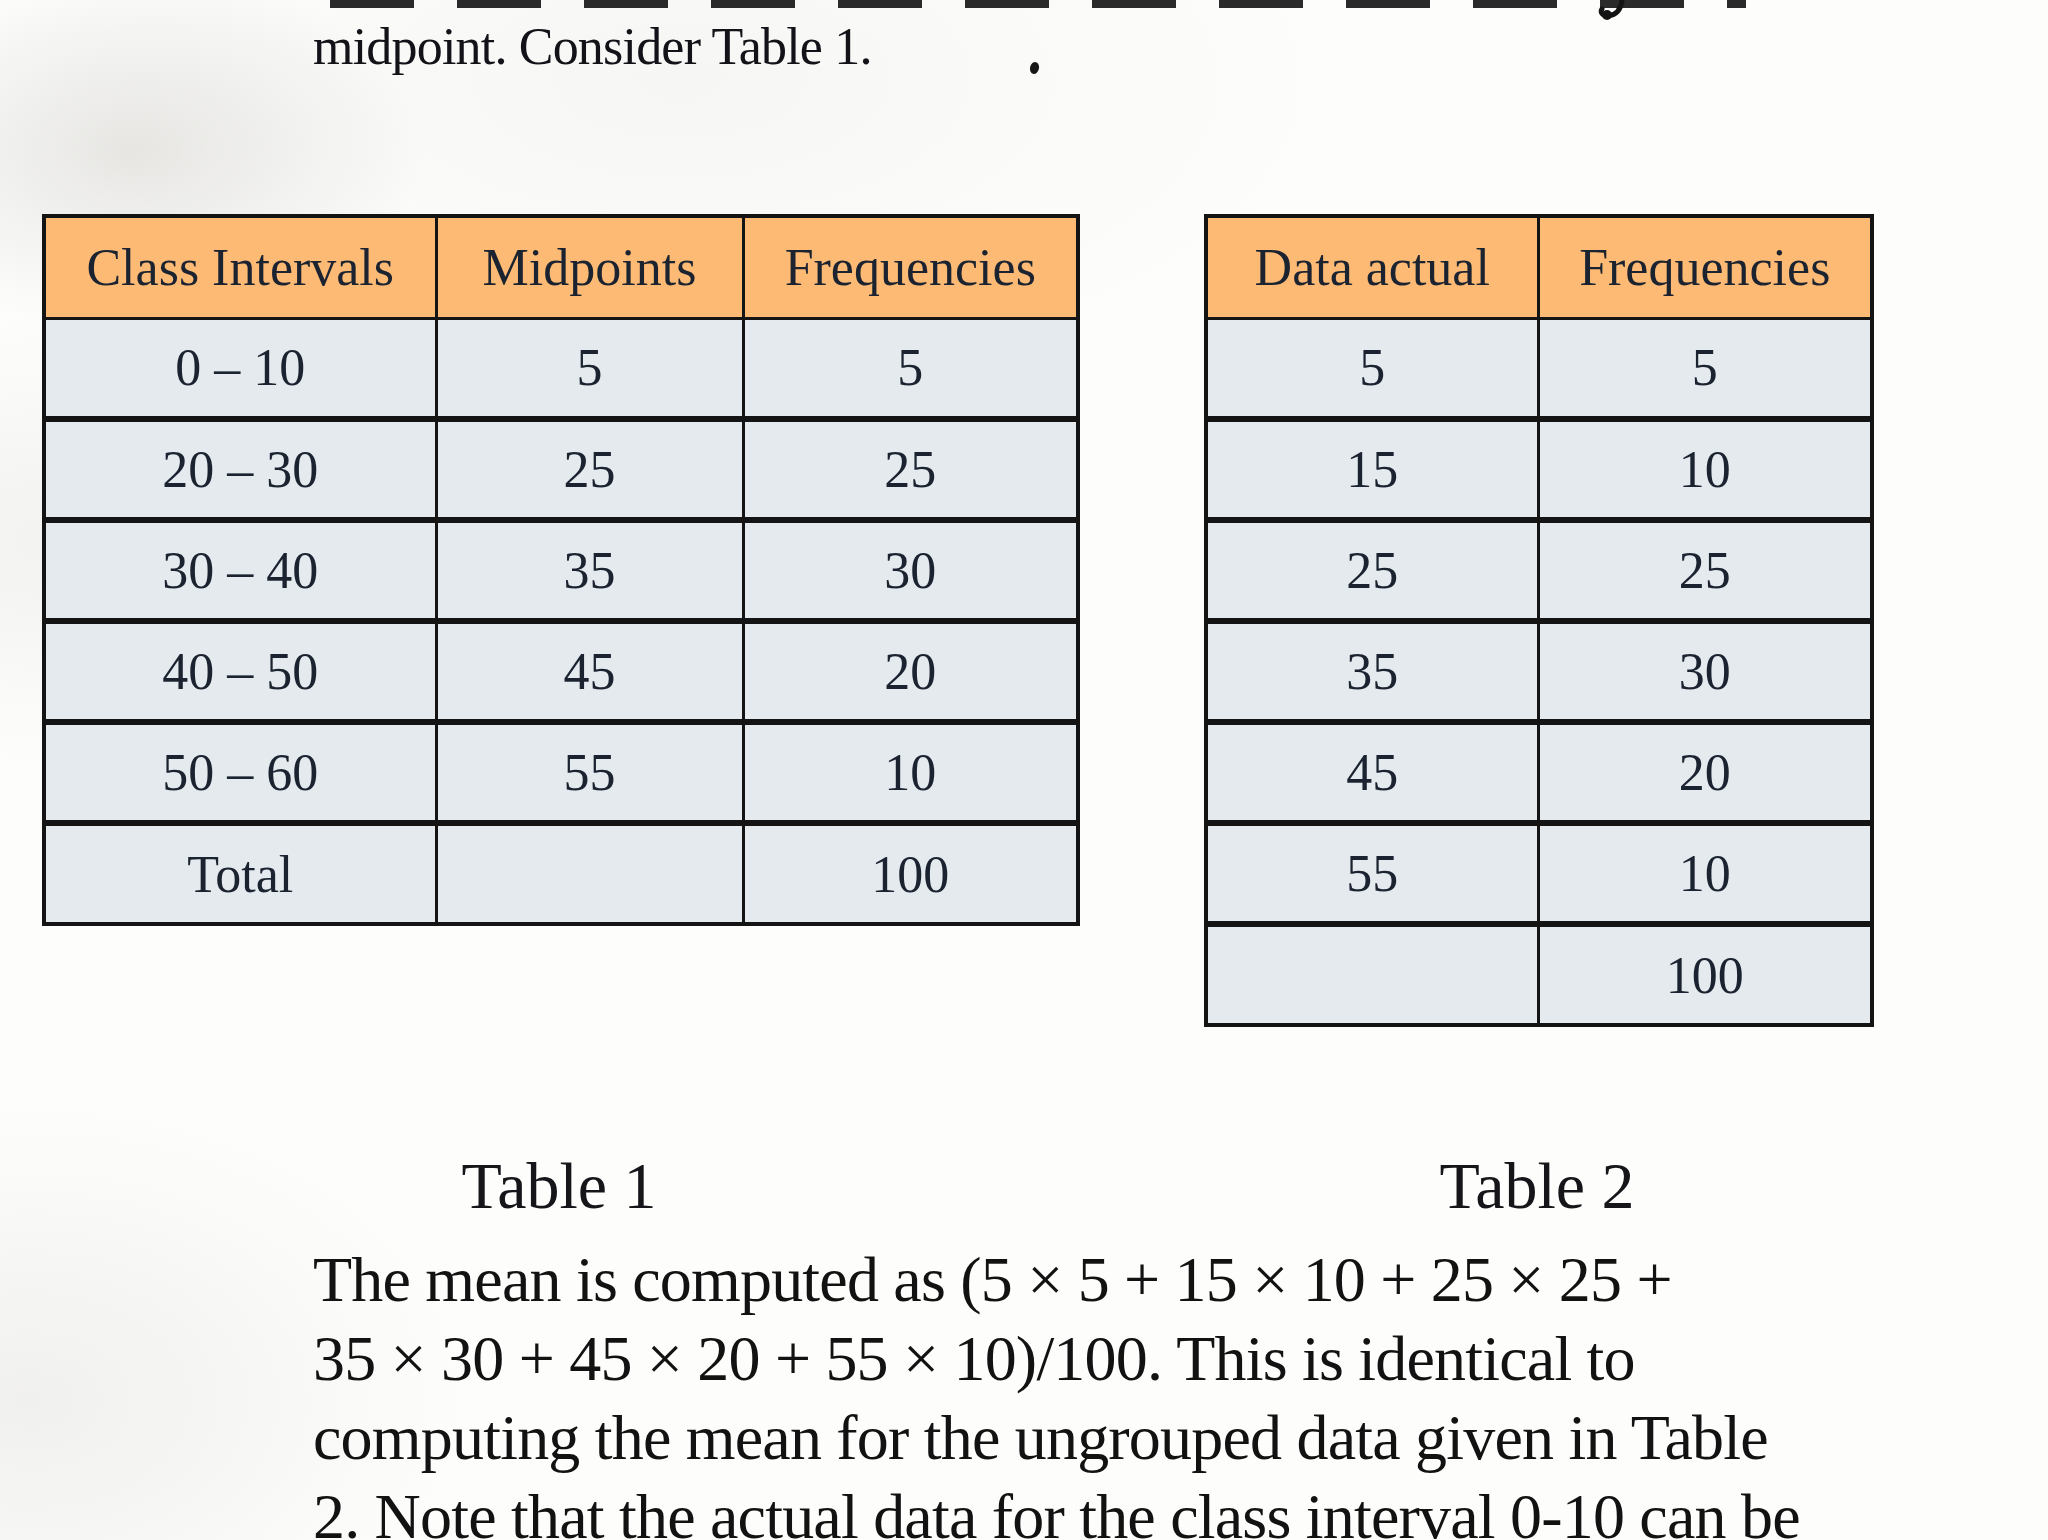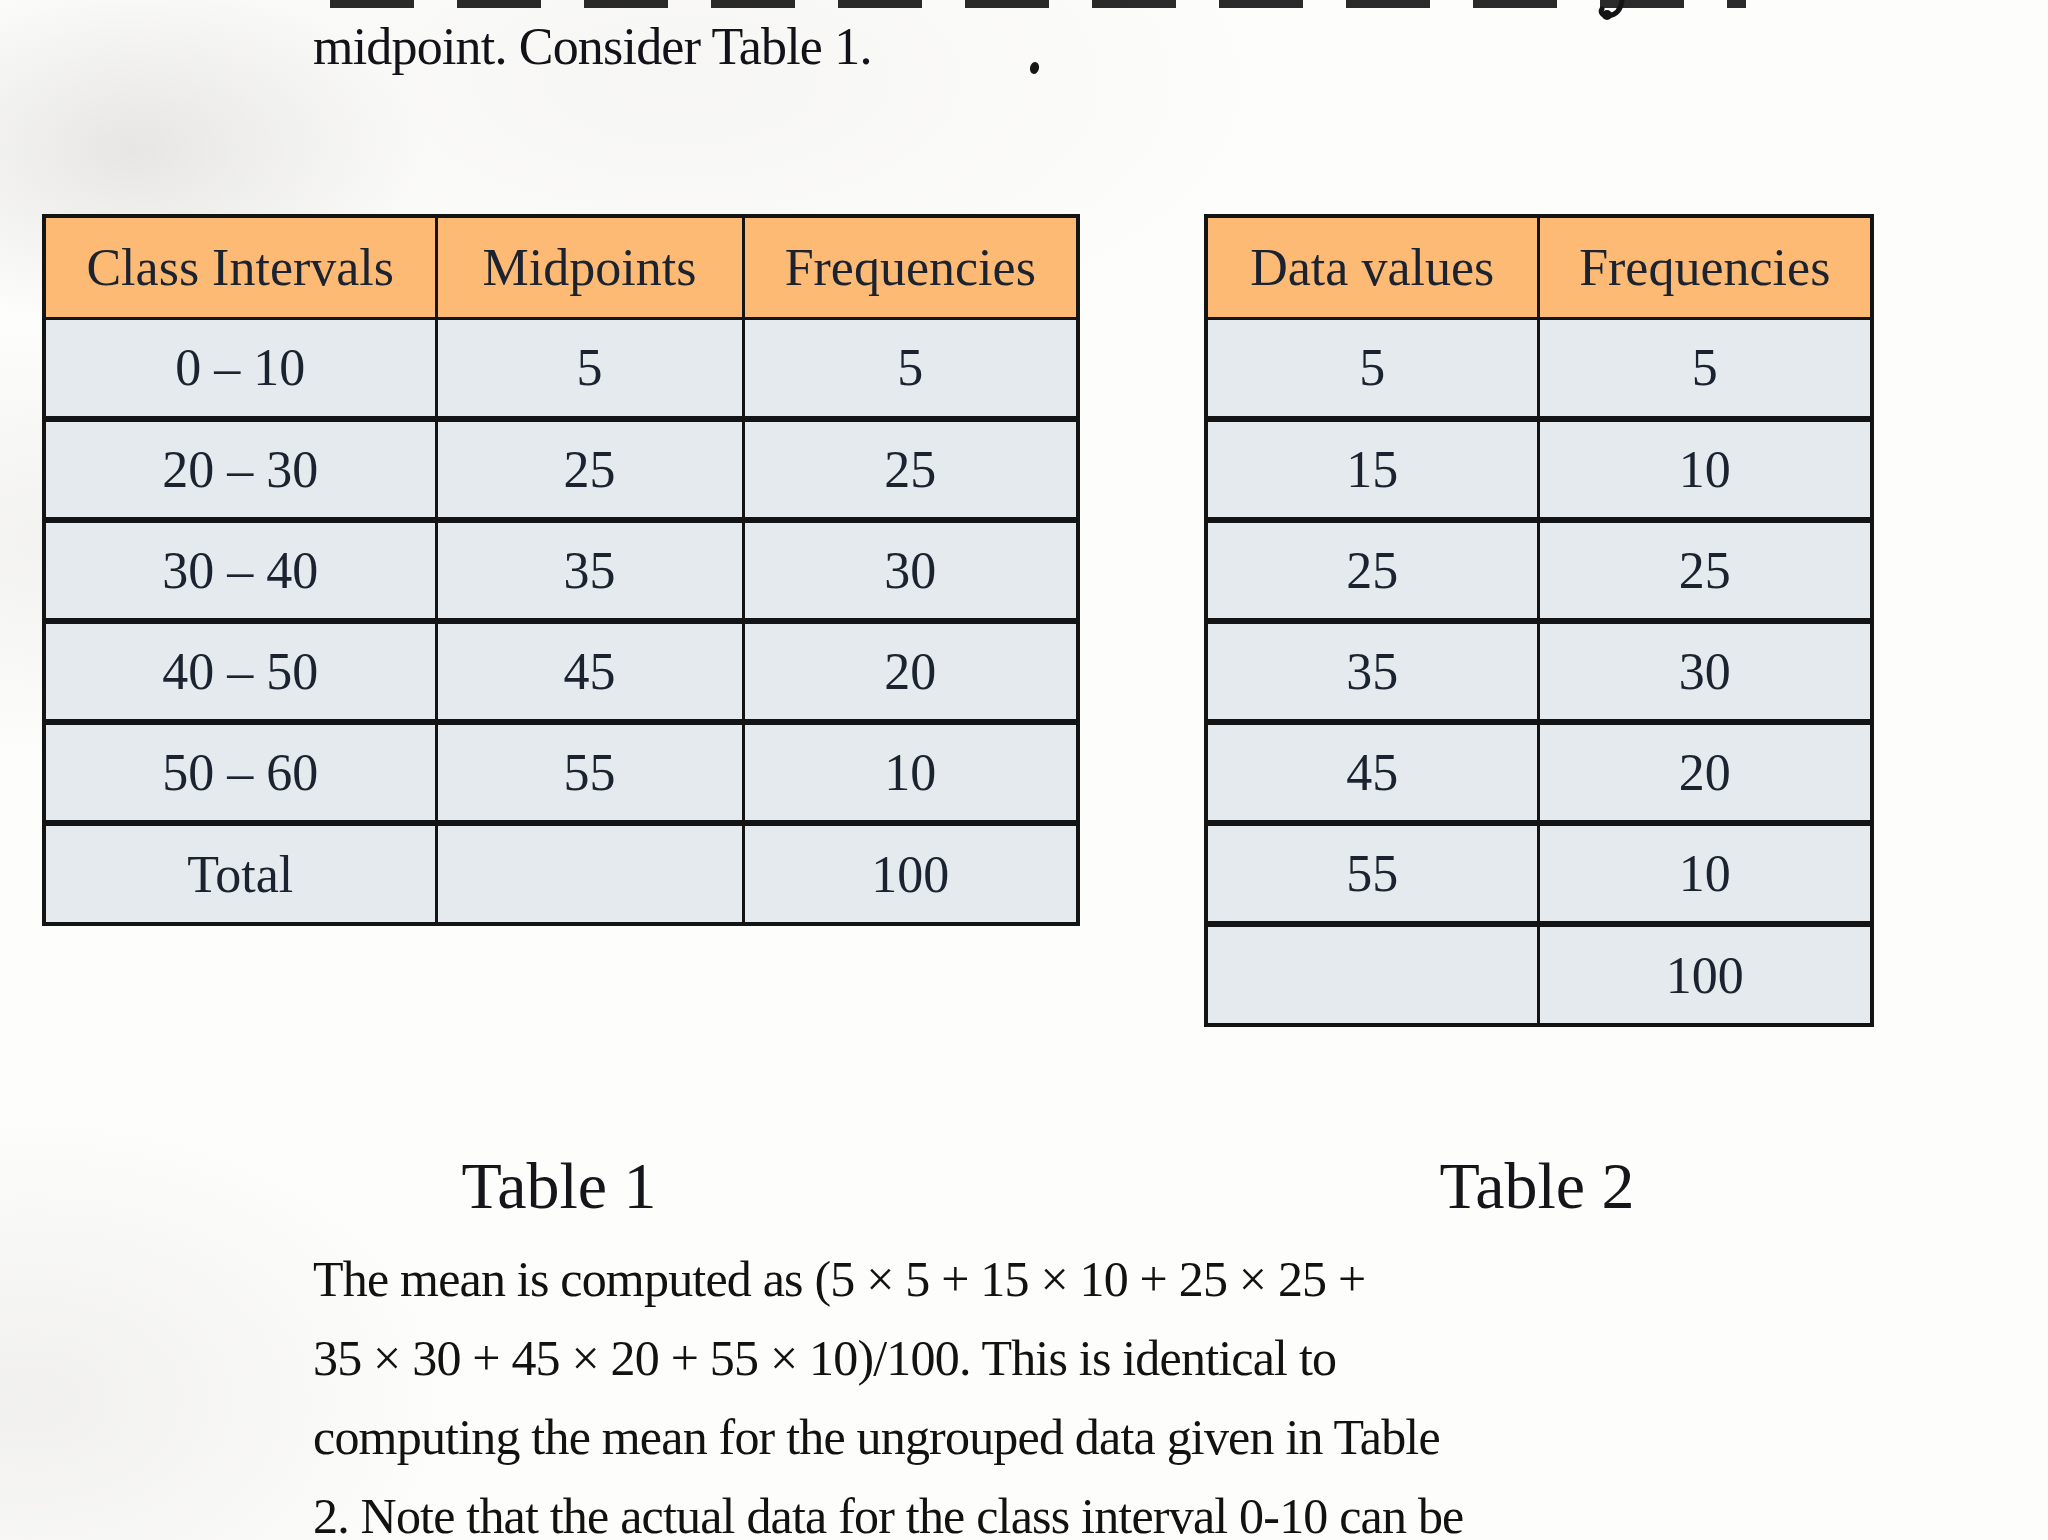--- a/index.html
+++ b/index.html
@@ -61,21 +61,21 @@
 
   .caption{
     top:1146px;text-align:center;
     font-size:66px;line-height:80px;color:#15151a;
   }
   #caption1{left:42px;width:1034px;}
   #caption2{left:1204px;width:666px;}
 
   .paragraph{left:313px;top:1240px;}
   .para-line{
-    font-size:50px;line-height:79px;letter-spacing:-0.8px;
+    font-size:64px;line-height:79px;letter-spacing:-0.8px;
     color:#121212;white-space:pre;
   }
 </style>
 </head>
 <body>
 
 <div class="scan-tint"></div>
 
 <div class="layer top-fragments"></div>
 <div class="layer descender-curl">
@@ -135,21 +135,21 @@
   </tbody>
 </table>
 
 <table class="layer dtable" id="table2">
   <colgroup>
       <col style="width:332px">
       <col style="width:334px">
     </colgroup>
   <thead>
     <tr>
-      <th>Data values</th>
+      <th>Data actual</th>
       <th>Frequencies</th>
     </tr>
   </thead>
   <tbody>
     <tr>
       <td>5</td>
       <td>5</td>
     </tr>
     <tr>
       <td>15</td>

